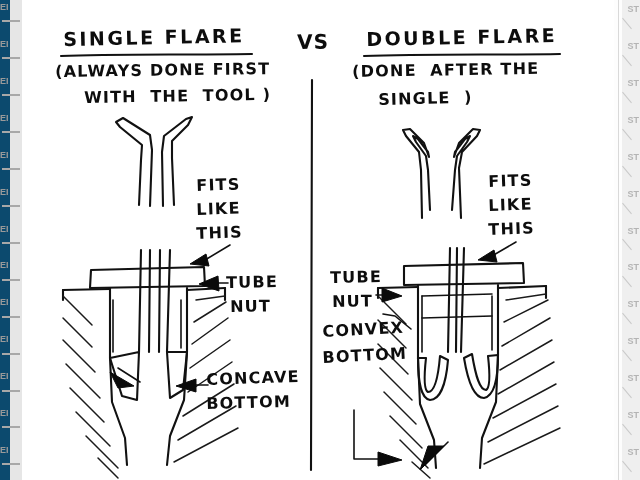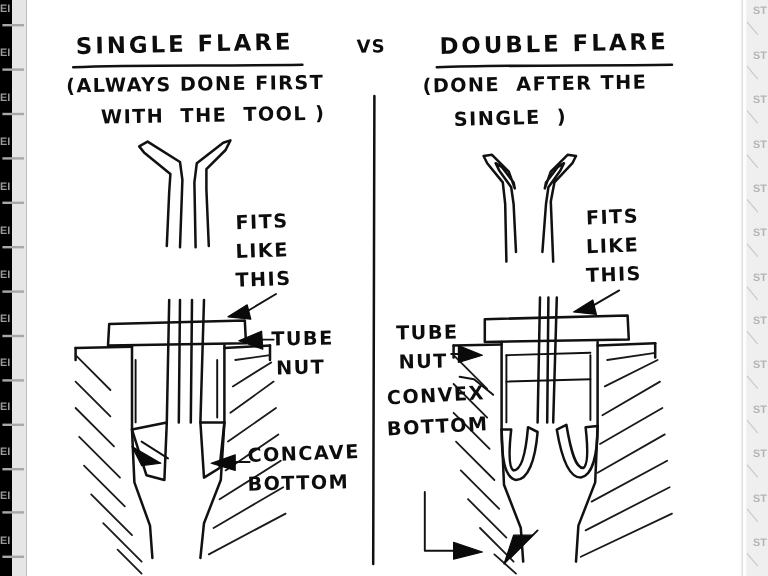--- a/index.html
+++ b/index.html
@@ -18,23 +18,22 @@
     background: #ffffff;
     overflow: hidden;
   }
   
   .edge-strip-left {
     position: absolute;
     left: 0;
     top: 0;
     width: 22px;
     height: 480px;
-    background: #000000;
+    background: #0c4a6e;
     overflow: hidden;
-    padding-left: 12px;
   }
   .edge-strip-left .tick {
     position: absolute;
     left: 2px;
     width: 18px;
     height: 2px;
     background: #a8a8a8;
   }
   .edge-strip-left .glyph {
     position: absolute;
@@ -124,21 +123,21 @@
   }
   .sub {
     font-size: 16px;
     letter-spacing: 1.2px;
   }
   .callout {
     font-size: 16px;
     letter-spacing: 1.2px;
   }
   .vs {
-    font-size: 15px;
+    font-size: 20px;
     letter-spacing: 1px;
   }
   svg.draw {
     position: absolute;
     left: 0;
     top: 0;
     width: 640px;
     height: 480px;
     overflow: visible;
     pointer-events: none;

